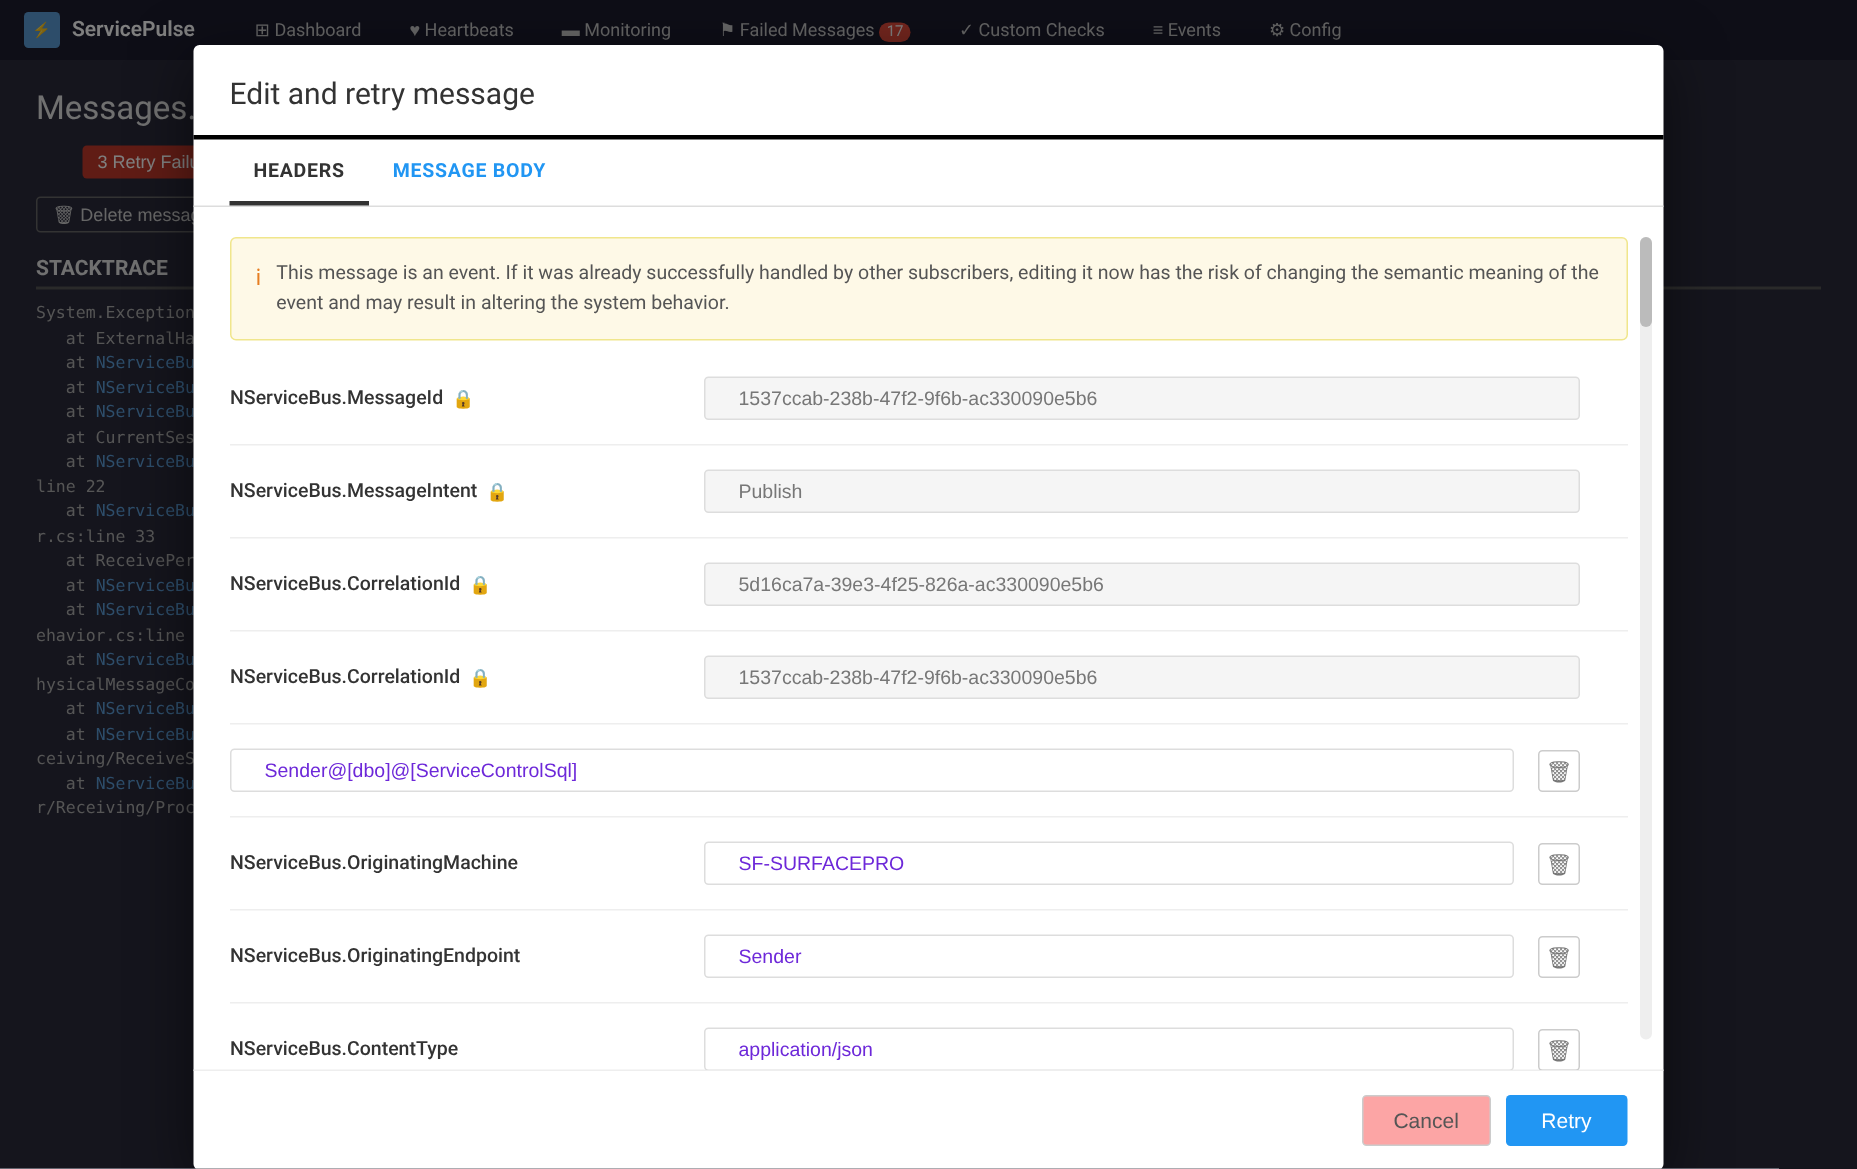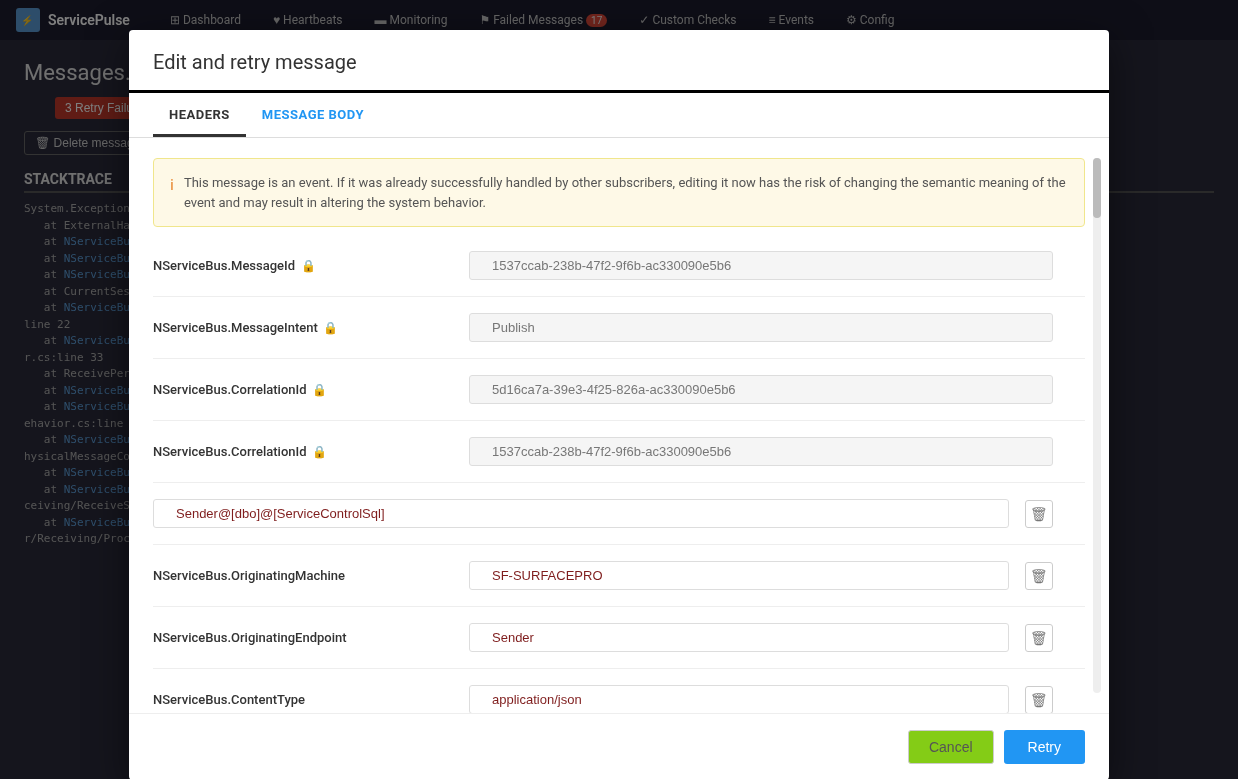--- a/index.html
+++ b/index.html
@@ -256,21 +256,21 @@
       background: #f8f8f8;
     }
 
     .field-input.locked {
       background: #f5f5f5;
       color: #777;
     }
 
     .field-input.editable {
       background: #fff;
-      color: #7f1d1d;
+      color: #6d28d9;
     }
 
     .delete-field-btn {
       background: transparent;
       border: 1px solid #ccc;
       border-radius: 3px;
       width: 28px;
       height: 28px;
       cursor: pointer;
       display: flex;
@@ -288,21 +288,21 @@
 
     .modal-footer {
       padding: 16px 24px;
       display: flex;
       justify-content: flex-end;
       gap: 10px;
       border-top: 1px solid #eee;
     }
 
     .btn-cancel {
-      background: #84cc16;
+      background: #fca5a5;
       border: 1px solid #ccc;
       color: #555;
       padding: 8px 20px;
       border-radius: 3px;
       font-size: 14px;
       cursor: pointer;
     }
 
     .btn-retry {
       background: #2196F3;

